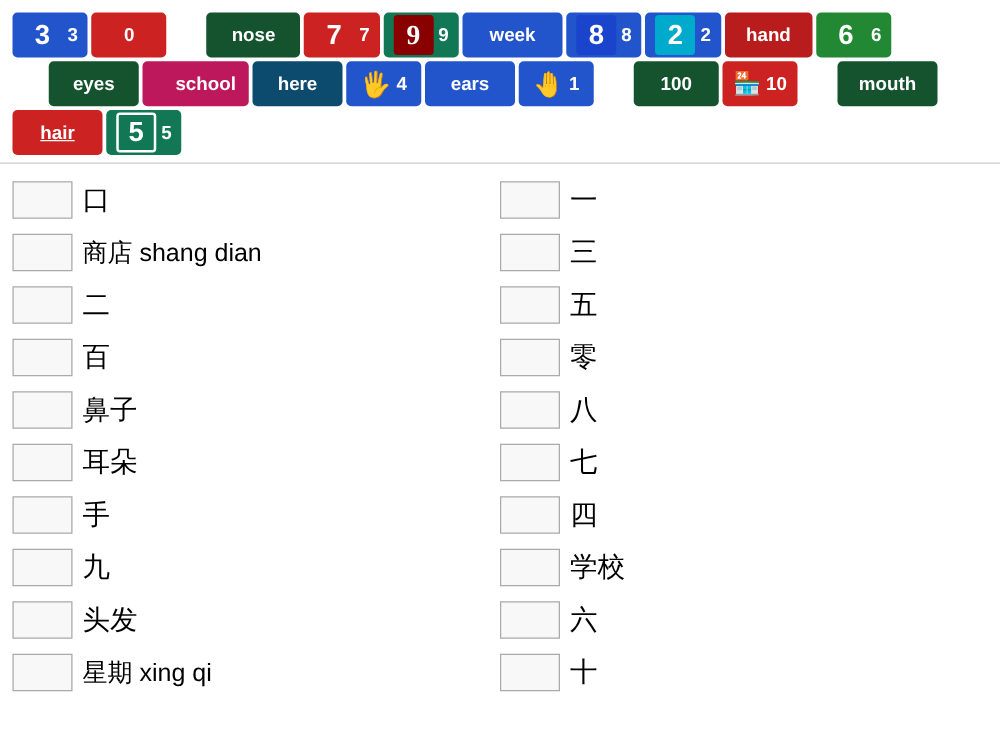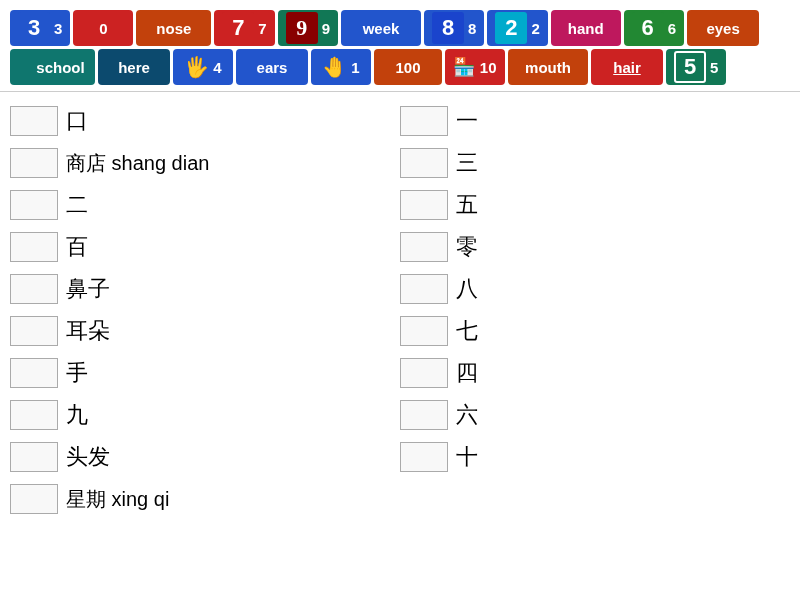--- a/index.html
+++ b/index.html
@@ -30,25 +30,25 @@
       font-size: 15px;
       font-weight: bold;
       color: white;
       padding: 0 8px;
       gap: 4px;
       min-width: 60px;
     }
 
     .tile-blue { background: #2255cc; }
     .tile-red { background: #cc2222; }
-    .tile-orange { background: #c2410c; }
+    .tile-orange { background: #14532d; margin-left: 29px; }
     .tile-green { background: #228833; }
     .tile-teal { background: #117755; }
-    .tile-purple { background: #be185d; }
-    .tile-darkblue { background: #0f766e; padding-left: 24px; }
+    .tile-purple { background: #b91c1c; }
+    .tile-darkblue { background: #be185d; padding-left: 24px; }
 
     .img-box {
       display: inline-flex;
       align-items: center;
       justify-content: center;
       width: 32px;
       height: 32px;
       border-radius: 3px;
       font-size: 20px;
     }
@@ -258,20 +258,24 @@
     <div class="match-row">
       <div class="match-box"></div>
       <span class="match-text">七</span>
     </div>
     <div class="match-row">
       <div class="match-box"></div>
       <span class="match-text">四</span>
     </div>
     <div class="match-row">
       <div class="match-box"></div>
+      <span class="match-text">学校</span>
+    </div>
+    <div class="match-row">
+      <div class="match-box"></div>
       <span class="match-text">六</span>
     </div>
     <div class="match-row">
       <div class="match-box"></div>
       <span class="match-text">十</span>
     </div>
   </div>
 </div>
 
 </body></html>

